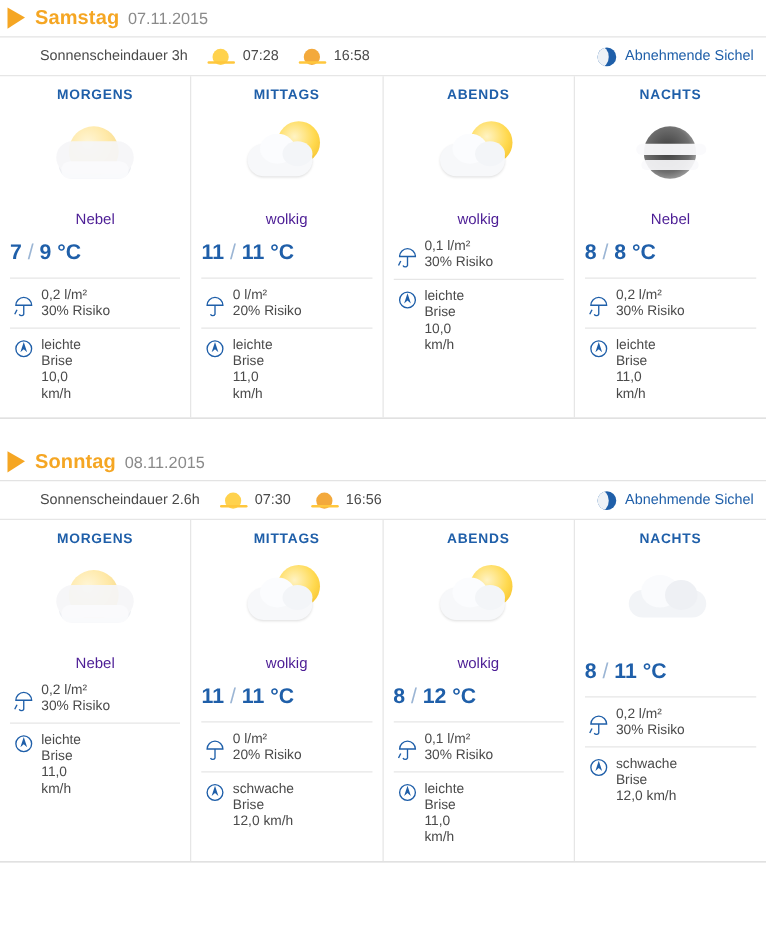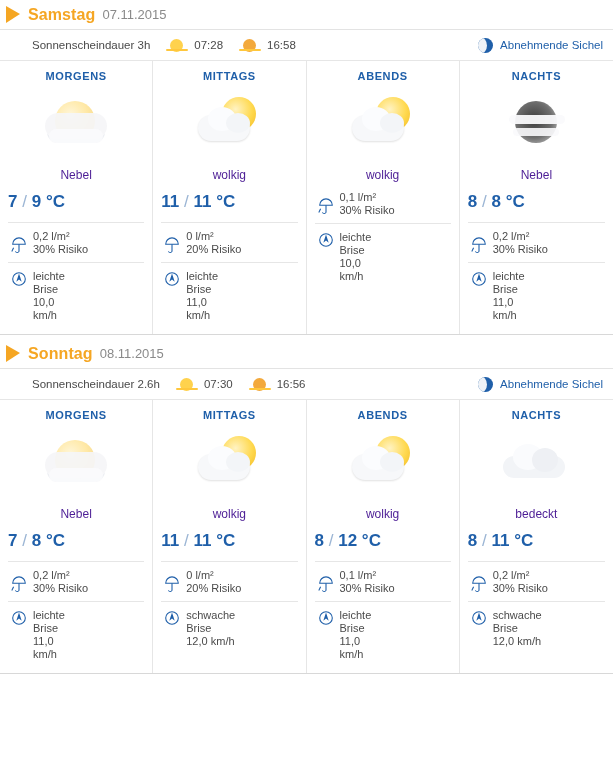--- a/index.html
+++ b/index.html
@@ -442,21 +442,21 @@
             <div>Brise</div>
             <div>11,0</div>
             <div>km/h</div>
           </div>
         </div>
       </div>
 
     </div>
   </div>
 
-  <div class="day-block" style="margin-top:4px;">
+  <div class="day-block" style="margin-top:20px;">
     <div class="day-header">
       <span class="flag-icon"></span>
       <span class="day-name">Sonntag</span>
       <span class="day-date">08.11.2015</span>
     </div>
 
     <div class="sun-row">
       <span class="sun-duration">Sonnenscheindauer 2.6h</span>
       <span class="sun-item">
         <span class="sun-ico">
@@ -483,26 +483,20 @@
       <div class="col">
         <div class="col-title">MORGENS</div>
         <div class="icon-area">
           <div class="wi wi-fog">
             <span class="sun"></span>
               <span class="haze"></span>
               <span class="haze2"></span>
           </div>
         </div>
         <div class="cond-text">Nebel</div>
-        <div class="temps">
-          <span>7</span>
-          <span class="sep">/</span>
-          <span>8</span>
-          <span>°C</span>
-        </div>
         <div class="rain-row">
           <svg class="mini-ico" viewBox="0 0 20 22">
             <path d="M3 9 a7 7 0 0 1 14 0z" fill="none" stroke="#1f5fa9" stroke-width="1.2"></path>
             <path d="M10 9 v8 a2.2 2.2 0 0 1-4 0" fill="none" stroke="#1f5fa9" stroke-width="1.2"></path>
             <path d="M4 13 l-2 4" stroke="#1f5fa9" stroke-width="1.2" fill="none"></path>
           </svg>
           <div class="rain-txt">
             <div>0,2 l/m²</div>
             <div>30% Risiko</div>
           </div>
@@ -606,21 +600,20 @@
 
       <div class="col">
         <div class="col-title">NACHTS</div>
         <div class="icon-area">
           <div class="wi wi-ov">
             <span class="b1"></span>
               <span class="b2"></span>
               <span class="b3"></span>
           </div>
         </div>
-        <div class="cond-text">bedeckt</div>
         <div class="temps">
           <span>8</span>
           <span class="sep">/</span>
           <span>11</span>
           <span>°C</span>
         </div>
         <div class="rain-row">
           <svg class="mini-ico" viewBox="0 0 20 22">
             <path d="M3 9 a7 7 0 0 1 14 0z" fill="none" stroke="#1f5fa9" stroke-width="1.2"></path>
             <path d="M10 9 v8 a2.2 2.2 0 0 1-4 0" fill="none" stroke="#1f5fa9" stroke-width="1.2"></path>

